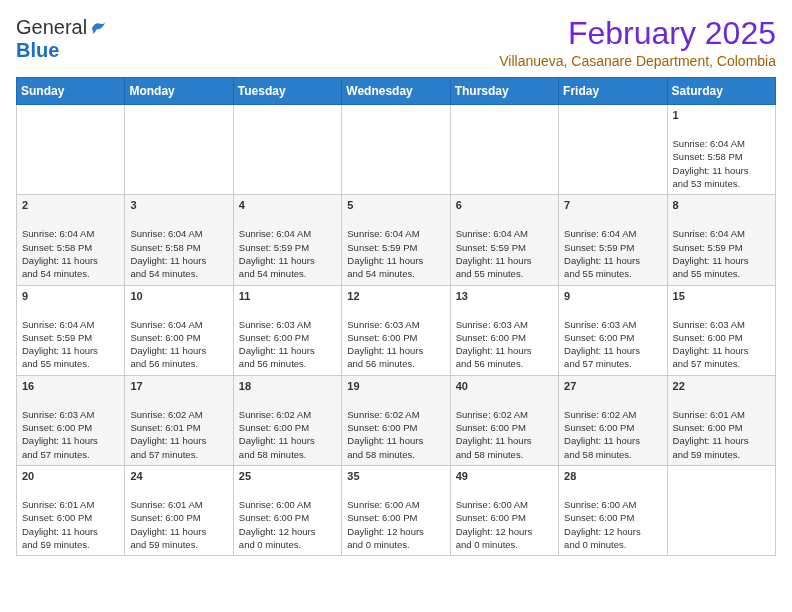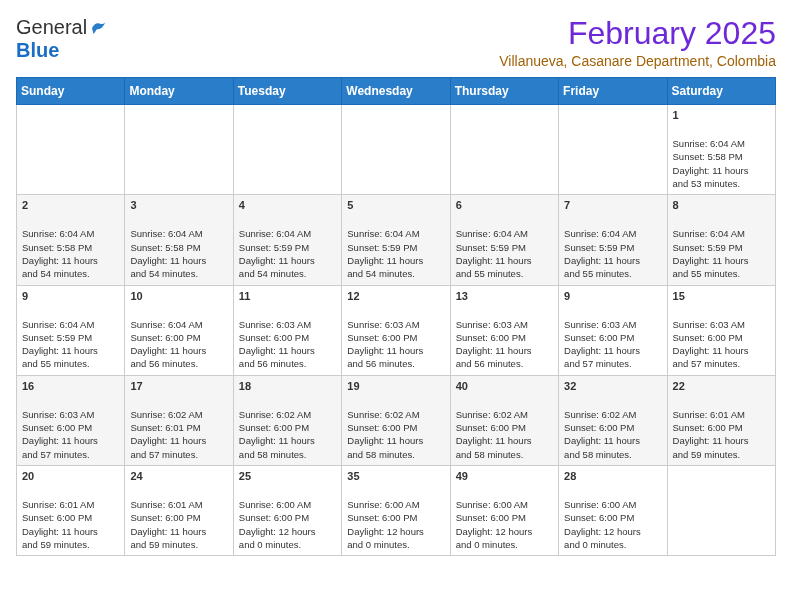--- a/index.html
+++ b/index.html
@@ -279,21 +279,21 @@
 and 58 minutes.</div>
         </td>
         <td>
           <span class="day-number">40</span>
           <div class="day-info" style="white-space: pre-line;">Sunrise: 6:02 AM
 Sunset: 6:00 PM
 Daylight: 11 hours
 and 58 minutes.</div>
         </td>
         <td>
-          <span class="day-number">32</span>
+          <span class="day-number">27</span>
           <div class="day-info" style="white-space: pre-line;">Sunrise: 6:02 AM
 Sunset: 6:00 PM
 Daylight: 11 hours
 and 58 minutes.</div>
         </td>
         <td>
           <span class="day-number">22</span>
           <div class="day-info" style="white-space: pre-line;">Sunrise: 6:01 AM
 Sunset: 6:00 PM
 Daylight: 11 hours

